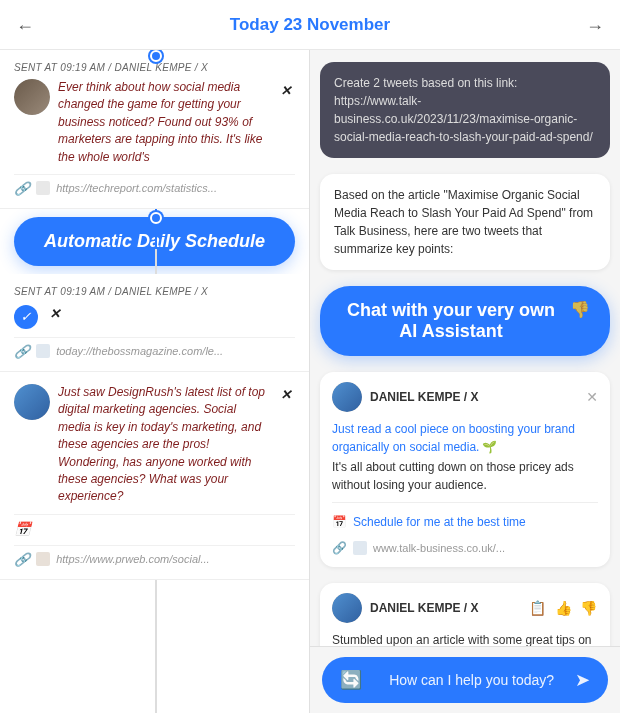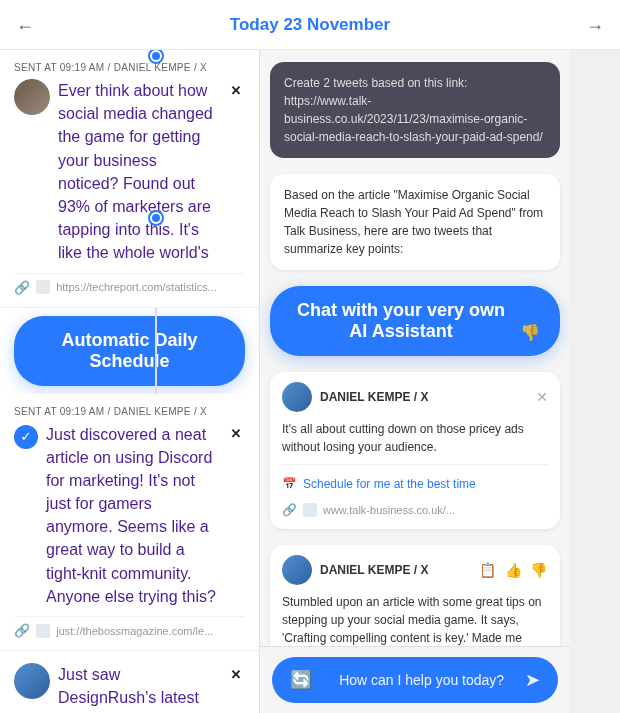--- a/index.html
+++ b/index.html
@@ -39,26 +39,27 @@
 
     
     .main {
       display: flex;
       flex: 1;
       overflow: hidden;
     }
 
     
     .left-panel {
-      width: 260px;
+      width: 310px;
       background: #fff;
       border-right: 1px solid #e0e0e0;
       overflow-y: auto;
       position: relative;
       padding-top: 0;
+      font-style: italic;
     }
 
     
     .timeline-line {
       position: absolute;
       left: 155px;
       top: 0;
       bottom: 0;
       width: 2px;
       background: linear-gradient(to bottom, #2979ff 30%, #ddd 30%);
@@ -108,22 +109,22 @@
       border-radius: 50%;
     }
     .avatar-img.blue {
       background: linear-gradient(135deg, #5090d0, #3060a0);
     }
     .avatar-img.dark {
       background: linear-gradient(135deg, #6a5a4a, #9a8a7a);
     }
 
     .post-text {
-      font-size: 16px;
-      color: #4c1d95;
+      font-size: 12px;
+      color: #7f1d1d;
       line-height: 1.45;
       flex: 1;
     }
 
     .platform-icon {
       width: 18px;
       height: 18px;
       flex-shrink: 0;
       display: flex;
       align-items: center;
@@ -255,21 +256,21 @@
       background: #2979ff;
       color: white;
       font-size: 18px;
       font-weight: 700;
       border-radius: 30px;
       padding: 14px 20px;
       text-align: center;
       cursor: pointer;
       box-shadow: 0 4px 16px rgba(41,121,255,0.3);
       display: flex;
-      align-items: flex-end;
+      align-items: flex-start;
       justify-content: center;
       gap: 8px;
     }
 
     
     .tweet-preview {
       background: #fff;
       border-radius: 14px;
       padding: 10px 12px;
       font-size: 12px;
@@ -385,29 +386,28 @@
 
     <div class="cta-bubble">Automatic Daily Schedule</div>
 
     <div class="post-card">
       <div class="post-header">
         <span>SENT AT 09:19 AM</span>
         <span> / <span>DANIEL KEMPE / X</span></span>
       </div>
       <div class="post-content-row">
         <div class="check-icon">✓</div>
-        <div class="post-text">Just discovered a neat article on using Discord for marketing! It's not just for gamers anymore. Seems like a great way to build a tight-knit community. Anyone else trying this?</div>
         <div class="platform-icon">
           <span class="x-icon">✕</span>
         </div>
       </div>
       <div class="post-footer">
         <span class="link-icon">🔗</span>
         <div class="favicon" style="background:#e0e8f0;"></div>
-        <span class="url-text">just://thebossmagazine.com/le...</span>
+        <span class="url-text">today://thebossmagazine.com/le...</span>
       </div>
     </div>
 
     <div class="post-card">
       <div class="post-content-row">
         <div class="avatar">
             <div class="avatar-img blue"></div>
           </div>
         <div class="post-text">Just saw DesignRush's latest list of top digital marketing agencies. Social media is key in today's marketing, and these agencies are the pros! Wondering, has anyone worked with these agencies? What was your experience?</div>
         <div class="platform-icon">
@@ -440,20 +440,21 @@
       <div class="tweet-preview">
         <div class="tweet-preview-header">
           <div class="avatar" style="width:30px;height:30px;">
               <div class="avatar-img blue"></div>
             </div>
           <span class="tweet-preview-name">DANIEL KEMPE / X</span>
           <div class="tweet-actions">
             <span>✕</span>
           </div>
         </div>
+        <div class="tweet-blue-text">Just read a cool piece on boosting your brand organically on social media. 🌱</div>
         <div class="tweet-blue-text" style="color:#333;margin-top:2px;">It's all about cutting down on those pricey ads without losing your audience.</div>
         <div style="margin-top:8px;padding-top:6px;border-top:1px solid #eee;">
           <a class="schedule-link">
             <span>📅</span>
             <span>Schedule for me at the best time</span>
           </a>
           <div style="display:flex;align-items:center;gap:6px;margin-top:4px;">
             <span style="color:#aaa;font-size:12px;">🔗</span>
             <div style="width:14px;height:14px;background:#e0e8f0;border-radius:2px;"></div>
             <span style="font-size:11px;color:#999;">www.talk-business.co.uk/...</span>

